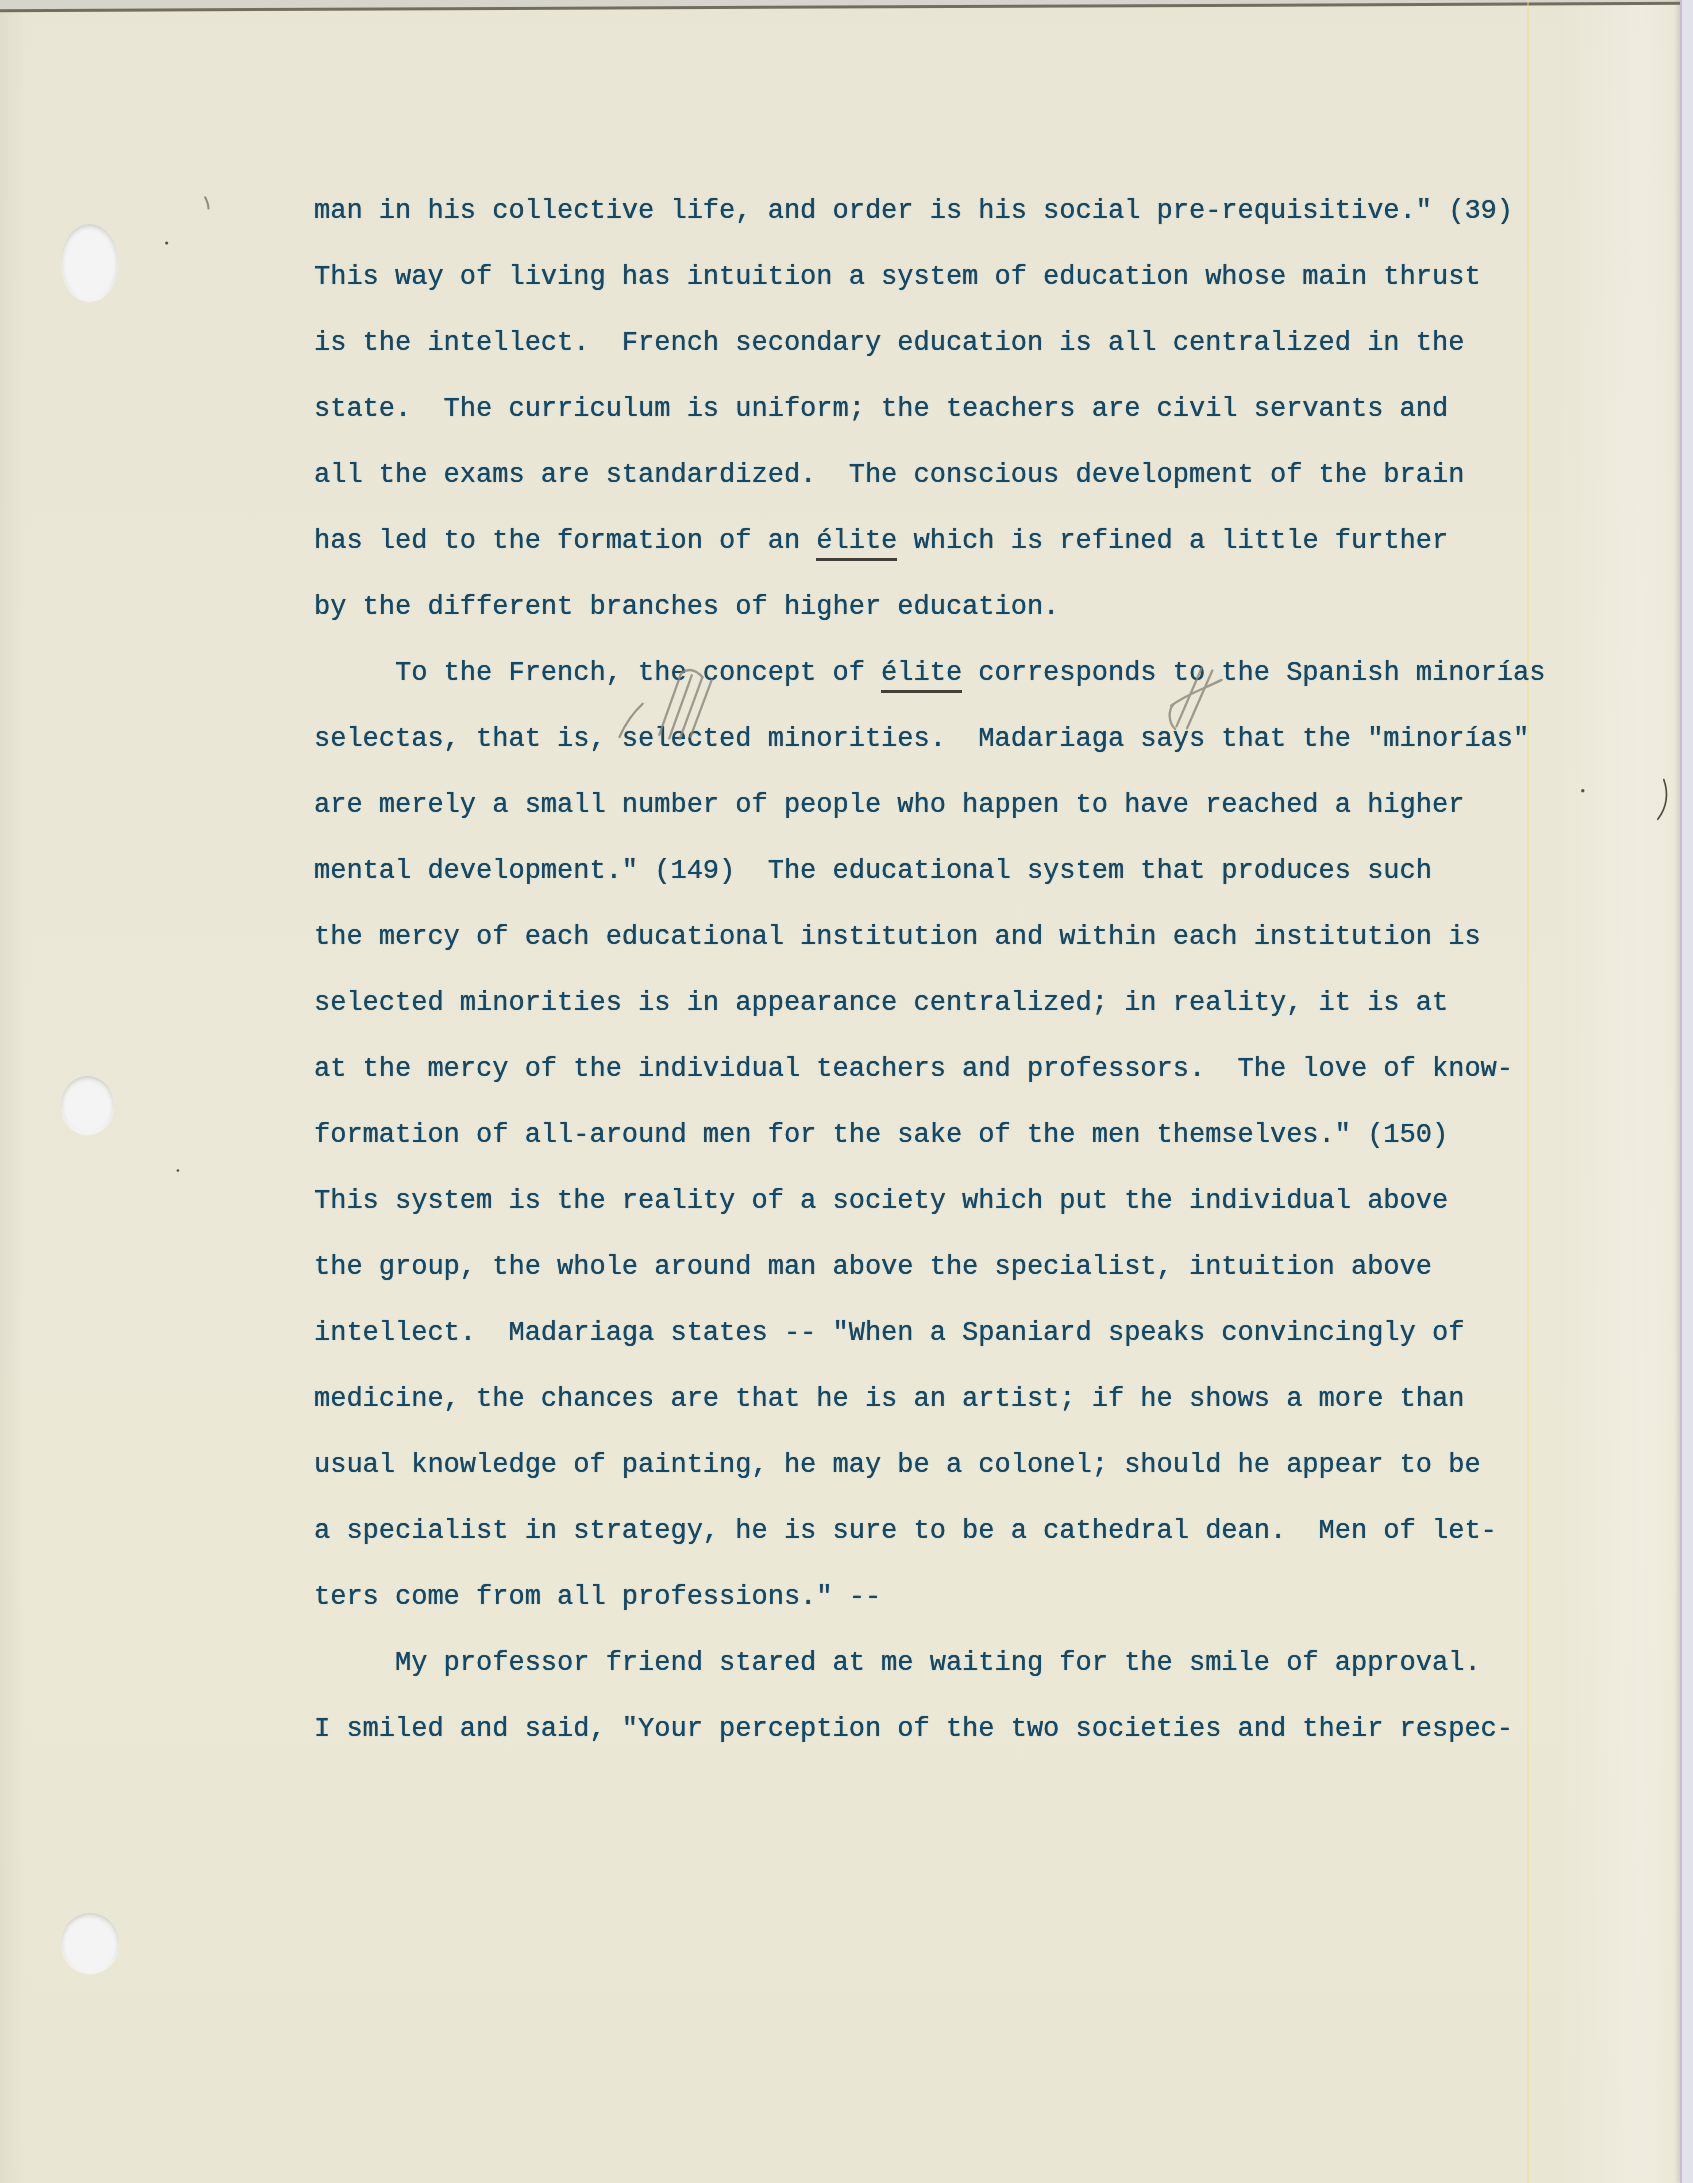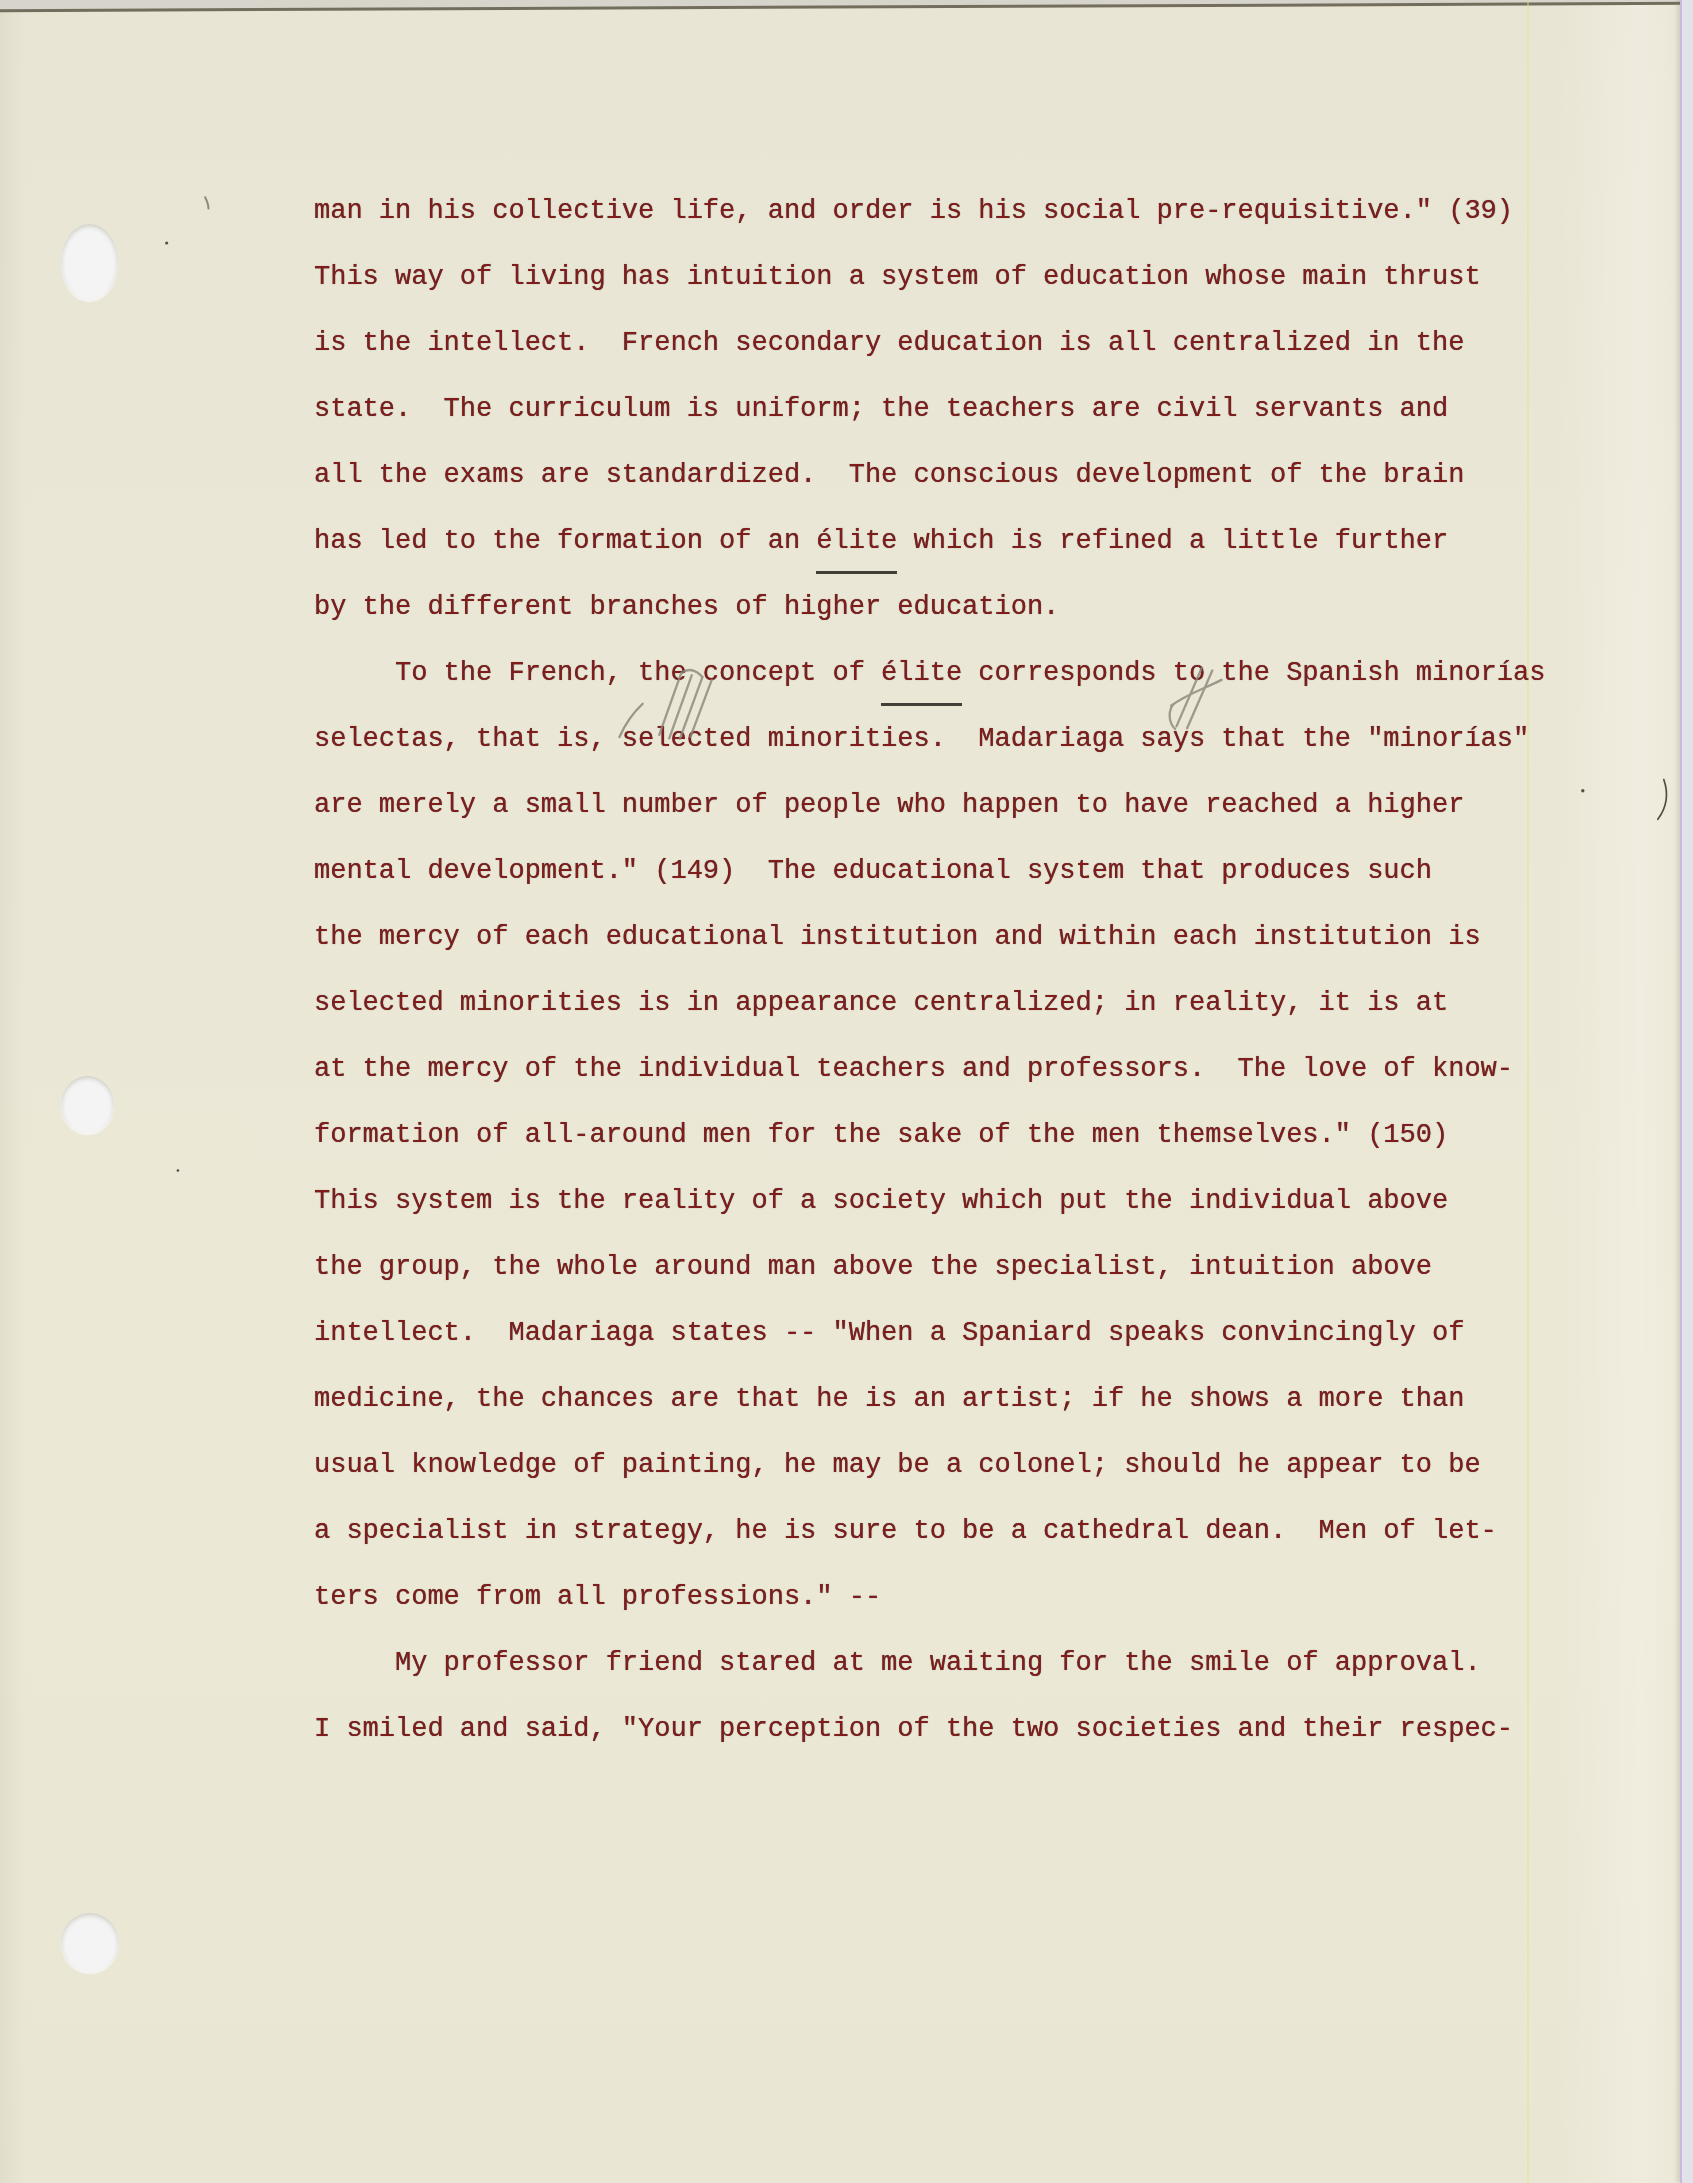--- a/index.html
+++ b/index.html
@@ -35,25 +35,25 @@
     box-shadow: inset 0 2px 4px rgba(145,140,118,.38),
                 inset 0 -1.3px 2px rgba(255,255,255,.75),
                 0 1.3px 1.3px rgba(255,255,255,.55);
   }
   .hole-1{left:61px;top:224px;width:57px;height:77px;}
   .hole-2{left:61px;top:1076px;width:53px;height:58px;}
   .hole-3{left:61px;top:1913px;width:58px;height:60px;}
   
   .typed{
     position:absolute;left:314px;top:178px;width:1288px;
-    font-size:27px;color:#7f1d1d;
+    font-size:27px;color:#0c4a6e;
     text-shadow:0 0 0.8px rgba(44,41,35,.75), 0.3px 0.3px 0 rgba(44,41,35,.28);
   }
   .line{height:66px;line-height:66px;white-space:pre;}
-  .u{border-bottom:3px solid rgba(42,40,34,.88);padding-bottom:15px;}
+  .u{border-bottom:3px solid rgba(42,40,34,.88);padding-bottom:2px;}
   .marks{position:absolute;left:0;top:0;width:1693px;height:2183px;pointer-events:none;}
 </style>
 </head>
 <body>
 
 <div class="paper"></div>
 
 <svg class="top-edge" viewBox="0 0 2550 34">
   <polygon points="0,0 2550,0 2550,5 0,18" fill="#d7d5cb"></polygon>
   <path d="M0 16 C 500 12 1500 8 2550 5" stroke="#726d5d" stroke-width="4.5" fill="none"></path>

